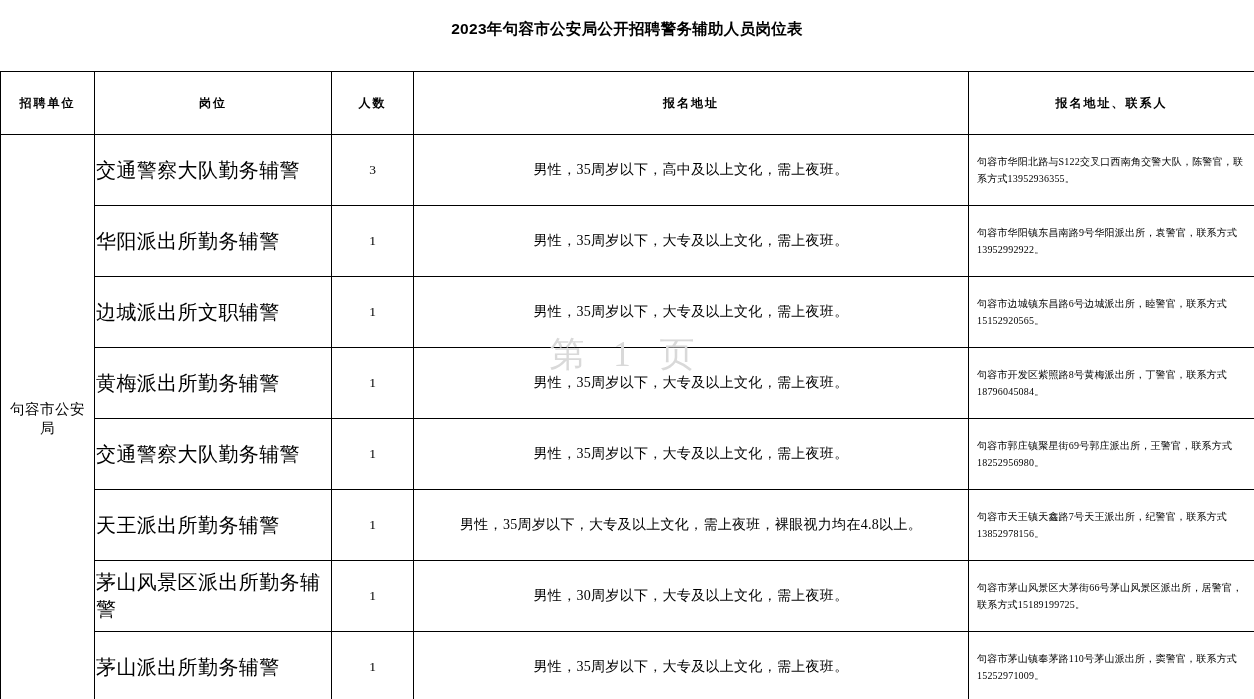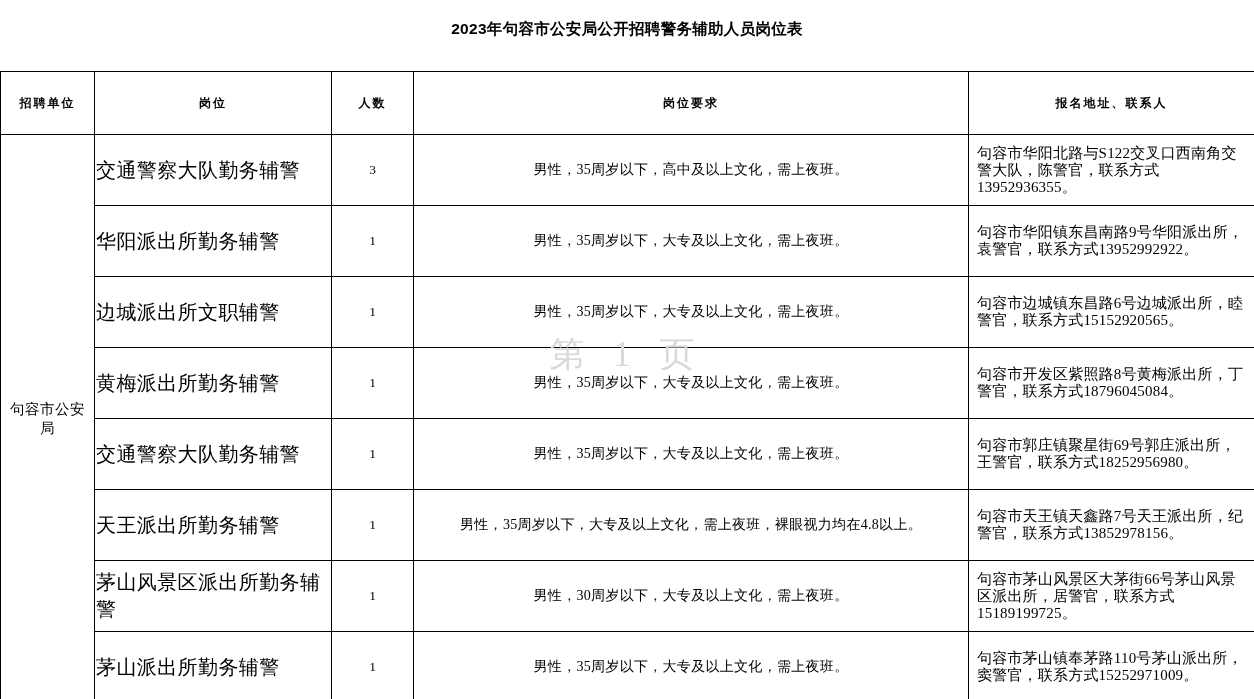--- a/index.html
+++ b/index.html
@@ -71,21 +71,21 @@
   }
   td.req {
     text-align: center;
     font-size: 14px;
     letter-spacing: 0.3px;
     padding: 0 6px;
     font-family: Liberation Serif, serif;
   }
   td.contact {
     text-align: left;
-    font-size: 15px;
+    font-size: 10px;
     line-height: 17px;
     padding: 6px 8px 6px 8px;
     letter-spacing: 0.2px;
   }
   tbody tr { height: 71px; }
 
   
   .watermark {
     position: absolute;
     left: 0;
@@ -116,21 +116,21 @@
         <col class="c1">
         <col class="c2">
         <col class="c3">
         <col class="c4">
     </colgroup>
     <thead>
       <tr>
         <th>招聘单位</th>
         <th>岗位</th>
         <th>人数</th>
-        <th>岗位要求</th>
+        <th>报名地址</th>
         <th>报名地址、联系人</th>
       </tr>
     </thead>
     <tbody id="tbody">
         <tr>
           <td class="unit" rowspan="8">句容市公安局</td>
           <td class="post">交通警察大队勤务辅警</td>
           <td class="count">3</td>
           <td class="req">男性，35周岁以下，高中及以上文化，需上夜班。</td>
           <td class="contact">句容市华阳北路与S122交叉口西南角交警大队，陈警官，联系方式13952936355。</td>

